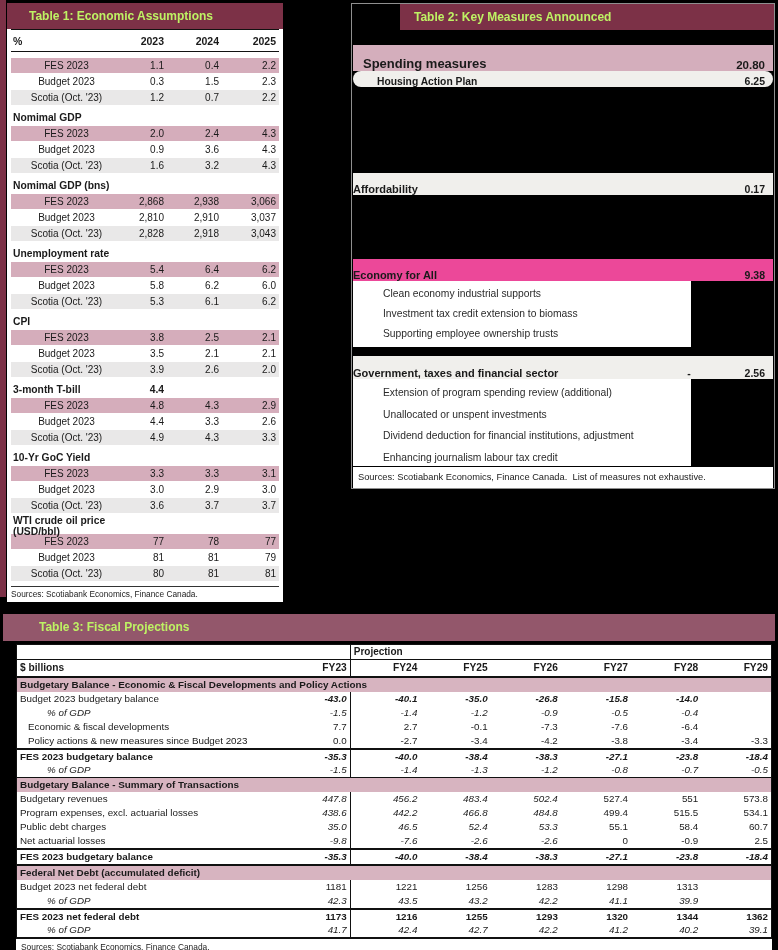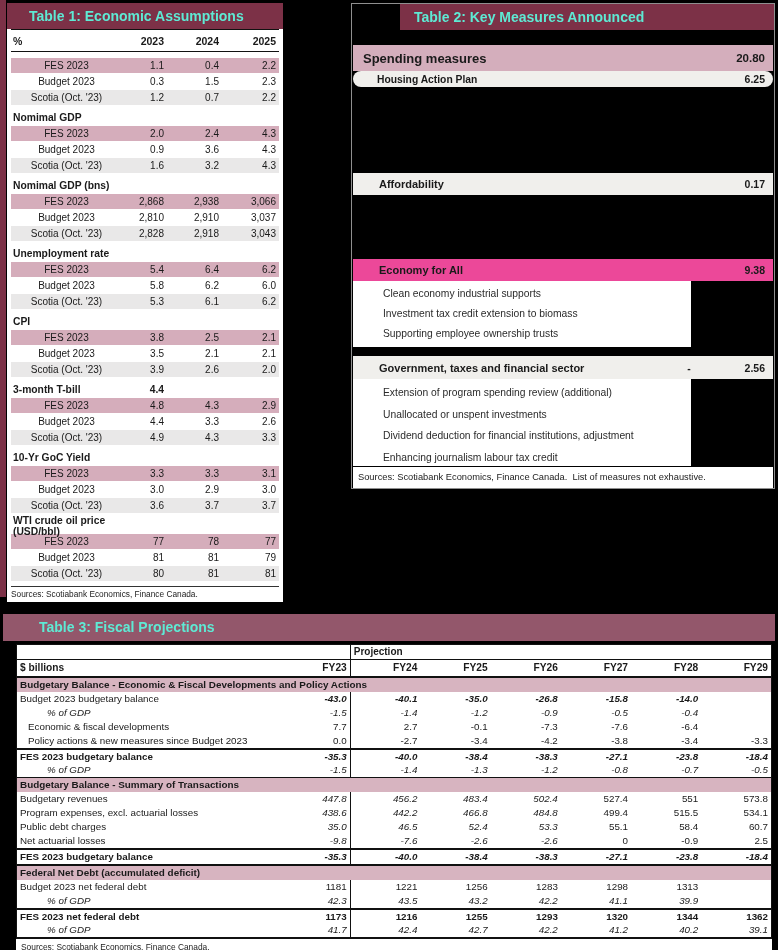--- a/index.html
+++ b/index.html
@@ -3,21 +3,21 @@
 <meta charset="utf-8">
 <style>
   html,body{margin:0;padding:0;background:#000;}
   #canvas{position:relative;width:778px;height:950px;background:#000;overflow:hidden;
           font-family:"Liberation Sans",sans-serif;color:#1a1a1a;}
 
   
   .left-rule{position:absolute;left:0;top:0;width:6px;height:597px;background:#7c3147;}
 
   
-  .titlebar{color:#5eead4;font-weight:bold;font-size:14px;line-height:26px;height:26px;
+  .titlebar{color:#bef264;font-weight:bold;font-size:12px;line-height:26px;height:26px;
             white-space:nowrap;overflow:hidden;}
 
   
   .t1{position:absolute;left:7px;top:3px;width:276px;}
   .t1-title{background:#7c3147;padding-left:22px;}
   .t1-panel{background:#fff;margin-top:0px;padding:0 4px 2px 4px;}
   .t1-headrow{display:flex;align-items:center;height:21px;border-top:1.5px solid #111;
               border-bottom:1.5px solid #111;font-weight:bold;font-size:10.5px;}
   .t1-lab{flex:1;padding-left:2px;}
   .t1-val{width:52px;text-align:right;padding-right:3px;}
@@ -29,33 +29,33 @@
   .t1-row.fes{background:#d5adbb;}
   .t1-row.budget{background:#fff;}
   .t1-row.scotia{background:#e9e8e8;}
   .t1-src{border-top:1px solid #333;margin-top:5px;font-size:8.3px;color:#222;
           padding:2px 0 1px 0;}
 
   
   .t2{position:absolute;left:351px;top:3px;width:424px;height:486px;
       border:1px solid #8f8f8f;box-sizing:border-box;background:#000;}
   .t2-title{background:#7c3147;padding-left:14px;position:absolute;left:0;top:0;right:0;margin-left:48px;}
-  .t2-row{position:absolute;left:1px;right:1px;display:flex;align-items:center;}
+  .t2-row{position:absolute;left:1px;right:1px;display:flex;align-items:flex-end;}
   .t2-row .lbl{flex:1;}
   .t2-row .dashcol{width:24px;text-align:center;font-weight:bold;font-size:10.5px;}
   .t2-row .valcol{width:64px;text-align:right;padding-right:8px;font-weight:bold;font-size:10.5px;}
   .t2-spending{top:41px;height:26px;background:#d4aebc;}
   .t2-spending .lbl{font-weight:bold;font-size:13px;padding-left:10px;}
   .t2-spending .valcol{font-size:11.5px;}
   .t2-housing{top:67px;height:16px;background:#f0efec;border-radius:9px;}
   .t2-housing .lbl{font-weight:bold;font-size:10.3px;padding-left:24px;}
   .t2-afford{top:169px;height:22px;background:#f0efec;}
   .t2-econ{top:255px;height:22px;background:#ec4899;}
   .t2-gov{top:352px;height:23px;background:#f0efec;}
-  .t2-afford .lbl,.t2-econ .lbl,.t2-gov .lbl{font-weight:bold;font-size:11px;padding-left:26px;}
+  .t2-afford .lbl,.t2-econ .lbl,.t2-gov .lbl{font-weight:bold;font-size:11px;padding-left:0;}
   .t2-sublist{position:absolute;left:1px;width:338px;background:#fff;padding-top:3px;}
   .t2-sublist-econ{top:277px;height:63px;}
   .t2-sublist-gov{top:375px;height:84px;}
   .t2-subitem{font-size:10.3px;color:#2b2b2b;padding-left:30px;line-height:20px;}
   .t2-sublist-gov .t2-subitem{line-height:21.5px;}
   .t2-src{position:absolute;left:1px;right:1px;top:463px;height:21px;background:#fff;
           font-size:9.3px;color:#222;line-height:21px;padding-left:5px;white-space:pre-wrap;}
 
   
   .t3{position:absolute;left:3px;top:614px;width:772px;}

